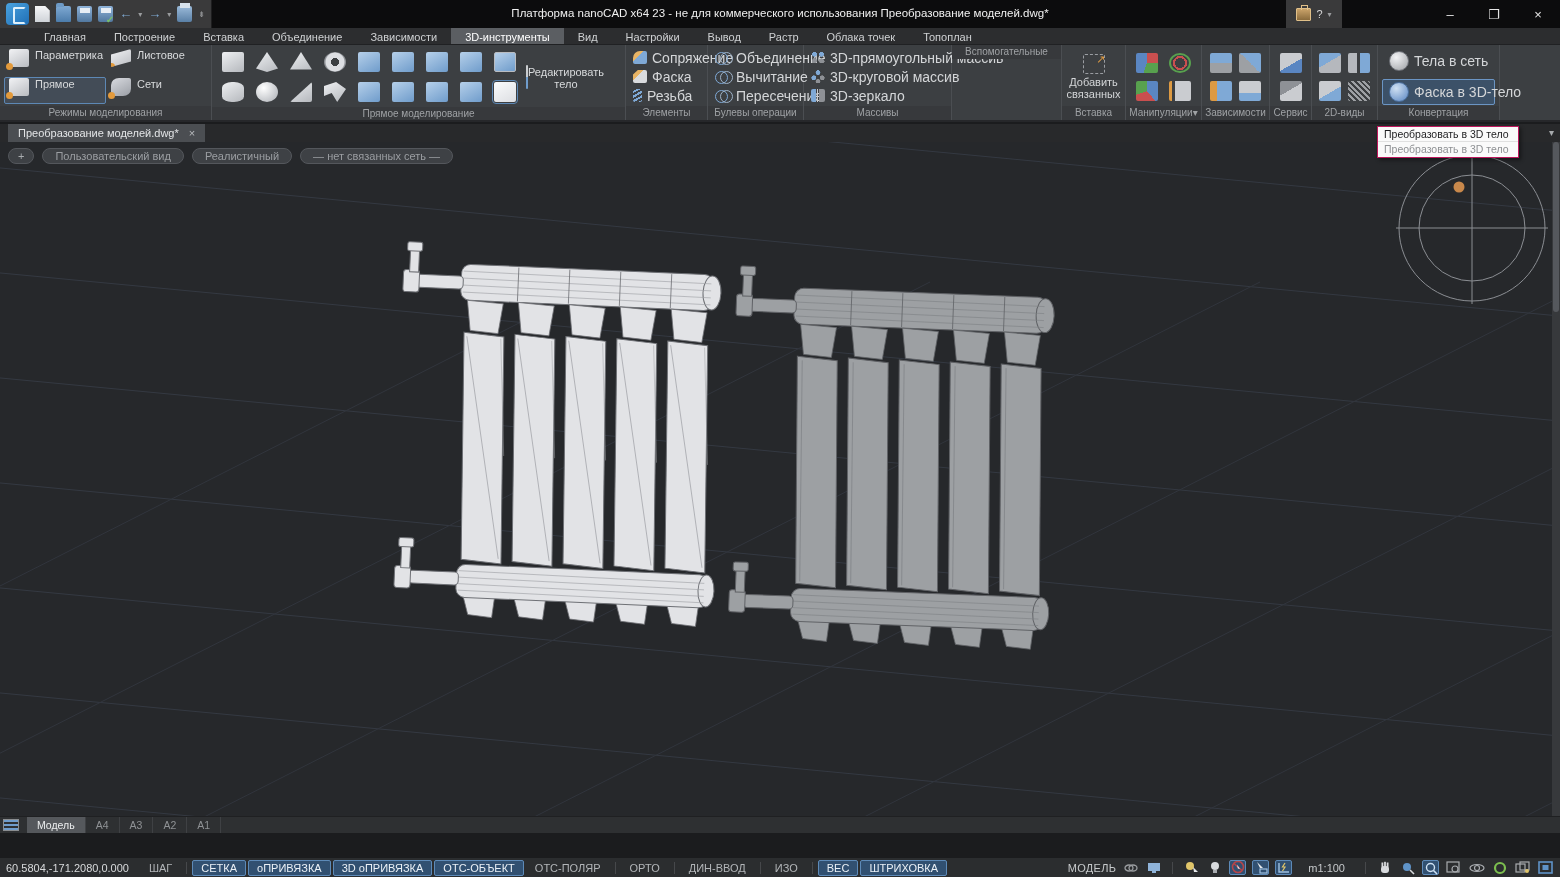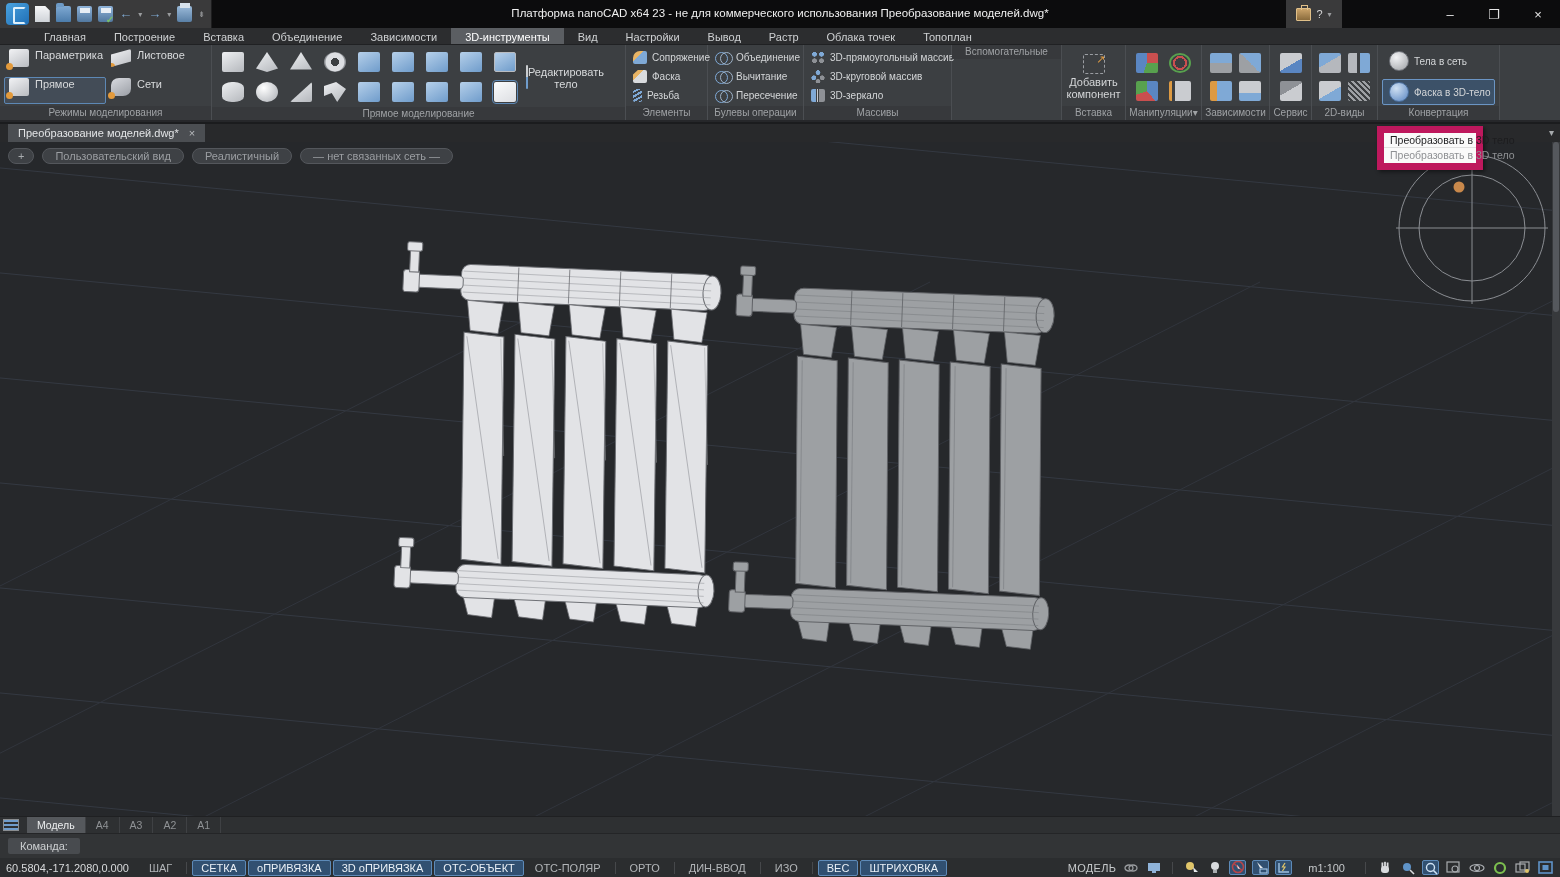--- a/index.html
+++ b/index.html
@@ -63,21 +63,21 @@
   [data-name="shell-primitive-icon"]{clip-path:polygon(0 20%,55% 0,100% 35%,60% 100%,35% 55%,0 70%)}
   [data-name="wireframe-box-icon"]{background:transparent;border:1.5px solid #b9bcc1}
   [data-name="section-plane-icon"]{background:linear-gradient(150deg,#d8dade 45%,#dd9a43 45% 62%,#b5b8bd 62%)}
   #edit-body-btn{display:flex;flex-direction:row;align-items:center;width:78px;margin-left:4px}
   #edit-body-btn .eb-ic{width:26px;height:24px;background:linear-gradient(150deg,#c9cccf 50%,#6f9ccb 50%);border-radius:3px}
   #edit-body-btn .eb-l{font-size:11px;color:#d8dadc;text-align:center;line-height:12px;margin-top:2px}
   
   .rows{display:flex;flex-direction:column;justify-content:center;gap:3px;width:100%}
   .rrow{display:flex;align-items:center;gap:5px;height:16px;padding:0 2px;border:1px solid transparent;border-radius:2px;white-space:nowrap}
   .rrow.sel{border-color:#6b95c4;background:#3c5168}
-  .rl{font-size:10px;color:#d4d6d8}
+  .rl{font-size:14px;color:#d4d6d8}
   .mi{width:14px;height:13px;flex:none;border-radius:2px;position:relative}
   [data-name="fillet-icon"]{background:linear-gradient(135deg,#e8b465 40%,#7fa9d6 40%);border-radius:7px 2px 2px 2px}
   [data-name="chamfer-icon"]{background:linear-gradient(135deg,#e8b465 40%,#d9dbde 40%);clip-path:polygon(35% 0,100% 0,100% 100%,0 100%,0 35%)}
   [data-name="thread-icon"]{background:repeating-linear-gradient(-30deg,#7fa9d6 0 2px,#3c3f42 2px 4px);width:9px}
   .bool-ic{width:16px;height:12px}
   .bool-ic::before,.bool-ic::after{content:"";position:absolute;top:0;width:11px;height:11px;border:1.6px solid #7fa9d6;border-radius:50%}
   .bool-ic::before{left:0}.bool-ic::after{left:5px;border-color:#9fb3c8}
   [data-name="array-rect-icon"]{background:radial-gradient(circle at 25% 25%,#7fa9d6 2.2px,transparent 2.6px),radial-gradient(circle at 75% 25%,#7fa9d6 2.2px,transparent 2.6px),radial-gradient(circle at 25% 75%,#8e9196 2.2px,transparent 2.6px),radial-gradient(circle at 75% 75%,#8e9196 2.2px,transparent 2.6px)}
   [data-name="array-polar-icon"]{background:radial-gradient(circle at 50% 20%,#7fa9d6 2.2px,transparent 2.6px),radial-gradient(circle at 20% 60%,#7fa9d6 2.2px,transparent 2.6px),radial-gradient(circle at 80% 60%,#8e9196 2.2px,transparent 2.6px),radial-gradient(circle at 50% 88%,#8e9196 2.2px,transparent 2.6px)}
   [data-name="mirror3d-icon"]{background:linear-gradient(90deg,#7fa9d6 0 35%,transparent 35% 45%,#caccd0 45% 48%,transparent 48% 60%,#8e9196 60%)}
@@ -122,21 +122,21 @@
   
   #viewport{position:absolute;top:142px;left:0;width:1560px;height:674px;background:#26282b;overflow:hidden}
   #vp-svg{position:absolute;top:0;left:0}
   #vp-pills{position:absolute;top:6px;left:8px;display:flex;gap:8px;align-items:center}
   .pill{background:#3e4145;border:1px solid #54575c;border-radius:9px;color:#9b9ea2;font-size:11px;padding:1px 12px;white-space:nowrap}
   .pill.small{padding:1px 9px;color:#aaadb0}
   #vp-scroll{position:absolute;right:0;top:0;width:8px;height:674px;background:#37393c}
   #vp-scroll .thumb{position:absolute;top:0;left:1px;width:6px;height:170px;background:#55585d;border-radius:3px}
 
   
-  #conv-dd{position:absolute;top:126px;left:1377px;width:106px;background:#fafafa;border:7px solid #be185d;box-shadow:2px 2px 4px rgba(0,0,0,.45);z-index:30}
+  #conv-dd{position:absolute;top:126px;left:1377px;width:142px;background:#fafafa;border:1px solid #be185d;box-shadow:2px 2px 4px rgba(0,0,0,.45);z-index:30}
   #conv-dd .ddi{height:15px;line-height:15px;padding:0 6px;font-size:10.5px;white-space:nowrap}
   #conv-dd .ddi.first{color:#1d1d1f;border-bottom:1px solid #e0e0e0}
   #conv-dd .ddi.second{color:#8e9093}
 
   
   #sheettabs{position:absolute;top:816px;left:0;width:1560px;height:17px;background:#2e3032;display:flex;align-items:center;border-top:1px solid #1f2022}
   #sheet-menu-ic{width:16px;height:12px;margin:0 8px 0 3px;background:repeating-linear-gradient(180deg,#6f9ccb 0 2px,#2e3032 2px 4px);border:1px solid #8a8d90}
   .stab{padding:1px 10px;font-size:10.5px;color:#8f9295;border-right:1px solid #3f4144;line-height:14px}
   .stab.active{background:#55585c;color:#eceeef}
 
@@ -319,21 +319,21 @@
     </div>
 
     <div class="rg" style="width:110px" data-name="group-auxiliary">
       <div class="rg-label" data-name="group-label">Вспомогательные</div>
     </div>
 
     <div class="rg" style="width:64px" data-name="group-insert">
       <div class="rg-body">
           <div class="bigbtn" data-name="add-component-button">
         <span class="addc-ic" data-name="add-component-icon"></span>
-        <span class="bl">Добавить компонент</span>
+        <span class="bl">Добавить связанных</span>
       </div>
         </div>
       <div class="rg-label" data-name="group-label">Вставка</div>
     </div>
 
     <div class="rg" style="width:76px" data-name="group-manipulations">
       <div class="rg-body">
           <div class="g22" id="manip-grid" data-name="manipulation-tools">
             <span class="gz" data-name="move-gizmo-icon"></span>
             <span class="gz" data-name="rotate-gizmo-icon"></span>
@@ -548,23 +548,20 @@
 
   <div id="sheettabs" data-name="layout-tab-bar">
     <span id="sheet-menu-ic" data-name="layout-list-icon"></span>
   <span class="stab active" data-name="layout-tab-модель">Модель</span>
       <span class="stab" data-name="layout-tab-a4">A4</span>
       <span class="stab" data-name="layout-tab-a3">A3</span>
       <span class="stab" data-name="layout-tab-a2">A2</span>
       <span class="stab" data-name="layout-tab-a1">A1</span>
     </div>
 
-  <div id="cmdline" data-name="command-line">
-    <span id="cmd-pill" data-name="command-prompt">Команда:</span>
-  </div>
 
   <div id="statusbar" data-name="status-bar">
     <span id="coords" data-name="cursor-coordinates">60.5804,-171.2080,0.000</span>
     <span id="toggles-holder" style="display:flex;align-items:center">
         <span class="tg" data-name="toggle-шаг">ШАГ</span>
         <span class="sep"></span>
         <span class="tg on" data-name="toggle-сетка">СЕТКА</span>
         <span class="tg on" data-name="toggle-опривязка">оПРИВЯЗКА</span>
         <span class="tg on" data-name="toggle-3d-опривязка">3D оПРИВЯЗКА</span>
         <span class="tg on" data-name="toggle-отс-объект">ОТС-ОБЪЕКТ</span>

